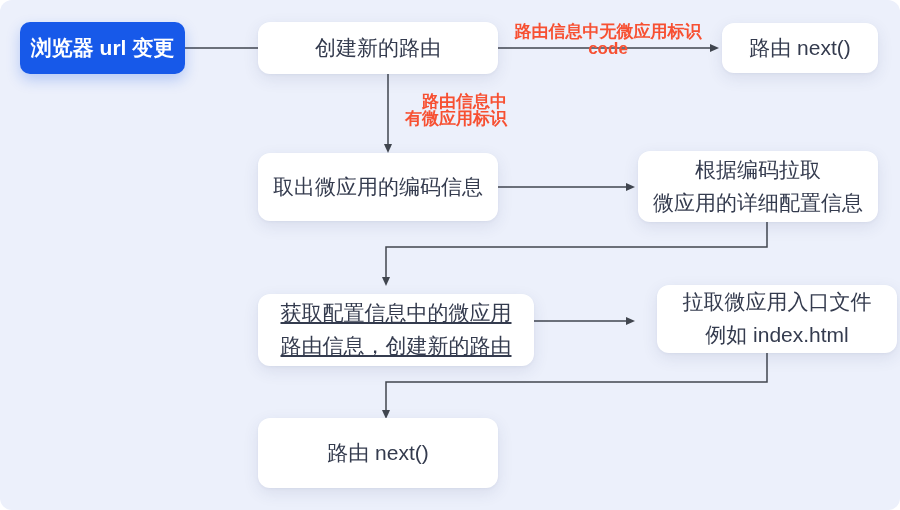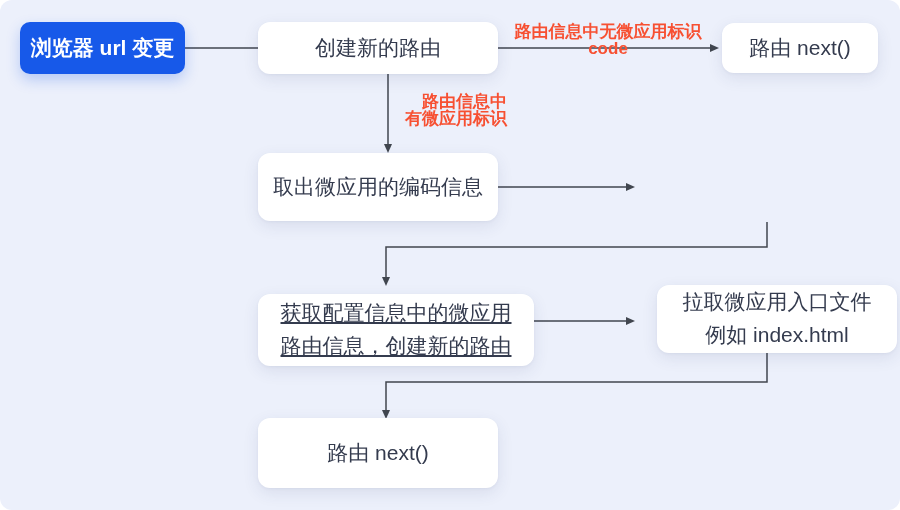--- a/index.html
+++ b/index.html
@@ -93,20 +93,22 @@
   </svg>
 
   <div class="node start n-start">浏览器 url 变更</div>
 
   <div class="node n-listen">创建新的路由</div>
 
   <div class="node n-next-top">路由 next()</div>
 
   <div class="node n-extract">取出微应用的编码信息</div>
 
+  <div class="node n-fetch-config">根据编码拉取
+微应用的详细配置信息</div>
 
   <div class="node n-create-route">获取配置信息中的微应用
 路由信息，创建新的路由</div>
 
   <div class="node n-fetch-entry">拉取微应用入口文件
 例如 index.html</div>
 
   <div class="node n-next-bottom">路由 next()</div>
 
   <div class="edge-label l-no-app">路由信息中无微应用标识code</div>

